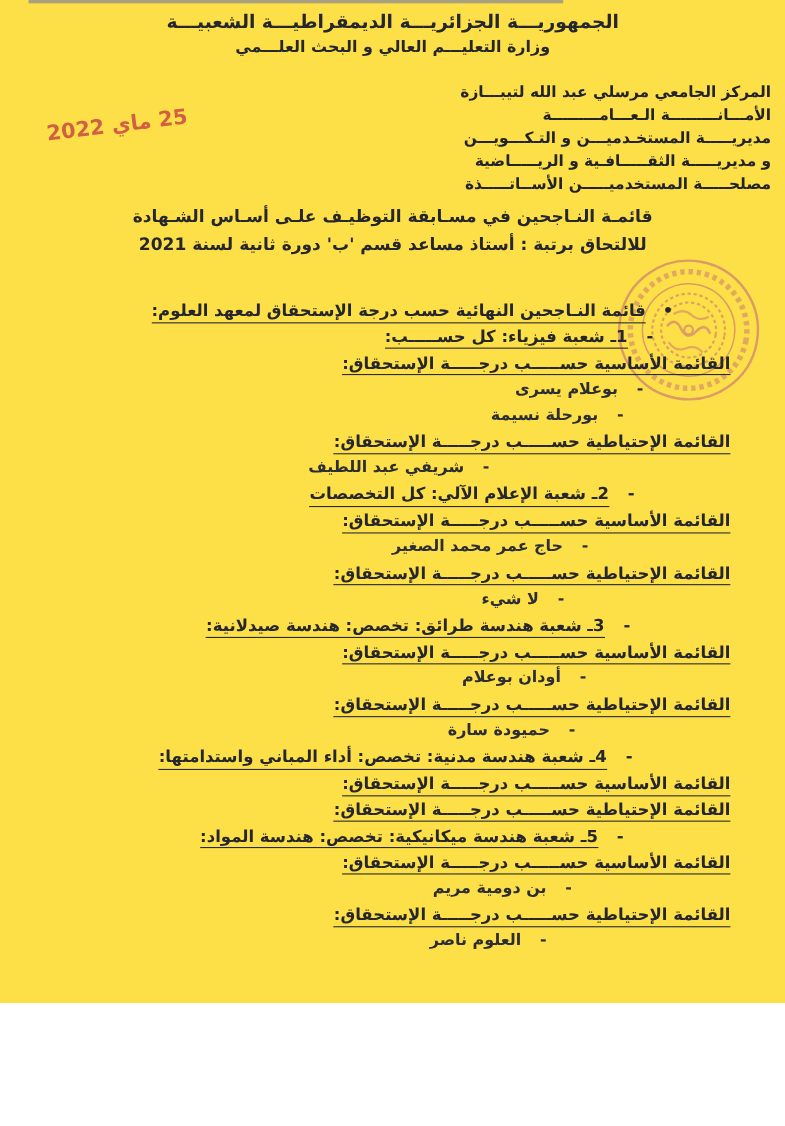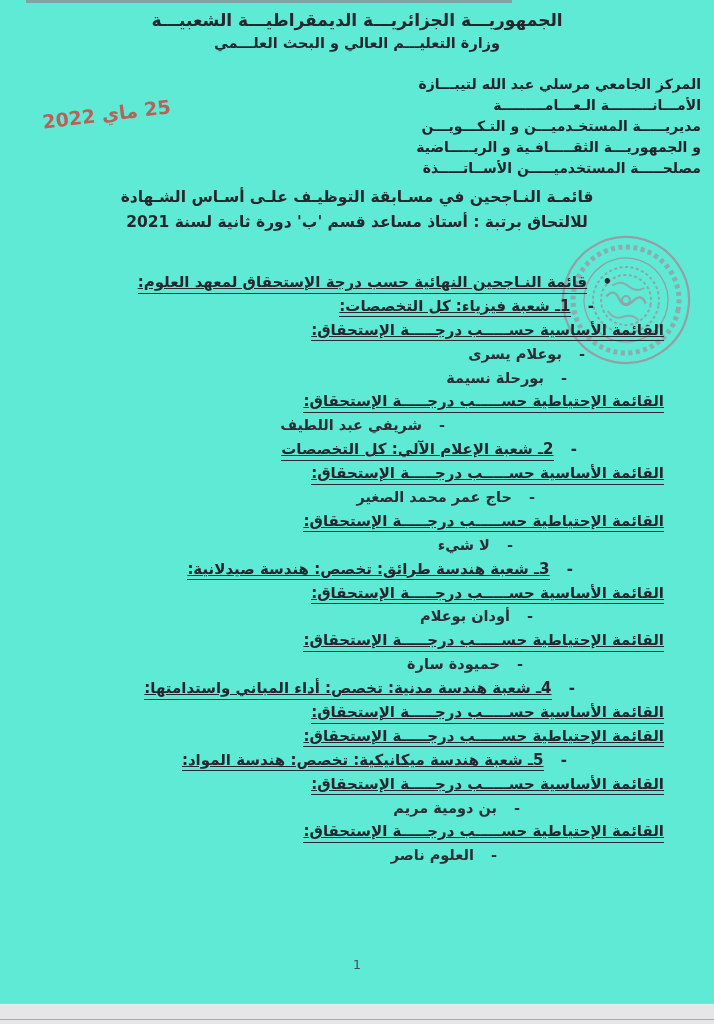--- a/index.html
+++ b/index.html
@@ -1,19 +1,19 @@
 <!DOCTYPE html>
 <html lang="ar"><head>
 <meta charset="utf-8">
 <style>
   html,body{margin:0;padding:0;background:#ffffff;}
   .page{
     position:relative;
-    width:714px;height:1024px;
-    background:#5eead4;
+    width:714px;height:912px;
+    background:#fde047;
     overflow:hidden;
     direction:rtl;
     font-family:"DejaVu Sans", sans-serif;
     color:#26262e;
   }
   .top-edge{position:absolute;top:0;left:26px;width:486px;height:3px;background:#8b8b91;opacity:.75;}
   
   .gov-header{position:absolute;top:10px;left:0;right:0;text-align:center;}
   .gov-header .l1{font-size:17px;font-weight:bold;letter-spacing:.2px;}
   .gov-header .l2{font-size:14.5px;font-weight:bold;margin-top:5px;}
@@ -27,21 +27,21 @@
     opacity:.85;white-space:nowrap;
   }
   
   .doc-title{position:absolute;top:185px;left:0;right:0;text-align:center;font-weight:bold;font-size:15.5px;line-height:25px;}
   
   .round-stamp{position:absolute;top:224px;left:550px;width:152px;height:152px;opacity:.55;transform:rotate(10deg);pointer-events:none;}
   
   .content{position:absolute;top:271px;right:0;left:0;padding-right:50px;}
   .row{line-height:23.9px;height:23.9px;white-space:nowrap;font-weight:bold;font-size:15px;}
   .row.name{font-size:14.5px;color:#2d2d35;}
-  .u{border-bottom:1.5px solid #2a2a32;padding-bottom:1.5px;text-decoration:underline;}
+  .u{border-bottom:1.5px solid #2a2a32;padding-bottom:1.5px;}
   .blt{margin-left:10px;font-size:15px;}
   .dash{margin-left:12px;font-weight:bold;}
   
   .page-num{position:absolute;top:957px;left:0;right:0;text-align:center;font-size:12.5px;color:#4a4a50;direction:ltr;}
   .photo-edge{position:absolute;top:1003px;left:0;right:0;height:21px;background:#e6e6e9;border-top:1px solid #c2c2c7;}
   .photo-edge-line{position:absolute;top:1019px;left:0;right:0;height:1px;background:#aaaaaf;}
 </style>
 </head>
 <body>
 
@@ -51,21 +51,21 @@
 
   <div class="gov-header">
     <div class="l1">الجمهوريـــة الجزائريـــة الديمقراطيـــة الشعبيـــة</div>
     <div class="l2">وزارة التعليـــم العالي و البحث العلـــمي</div>
   </div>
 
   <div class="org">
     <div>المركز الجامعي مرسلي عبد الله لتيبـــازة</div>
     <div>الأمـــانـــــــــة الـعـــامـــــــــة</div>
     <div>مديريـــــة المستخـدميـــن و التـكـــويـــن</div>
-    <div>و الجمهوريـــة الثقـــــافـية و الريـــــاضية</div>
+    <div>و مديريـــــة الثقـــــافـية و الريـــــاضية</div>
     <div>مصلحـــــة المستخدميـــــن الأســاتـــــذة</div>
   </div>
 
   <div class="date-stamp">25 ماي 2022</div>
 
   <div class="doc-title">
     <div>قائمـة النـاجحين في مسـابقة التوظيـف علـى أسـاس الشـهادة</div>
     <div>للالتحاق برتبة : أستاذ مساعد قسم 'ب' دورة ثانية لسنة 2021</div>
   </div>
 
@@ -91,21 +91,21 @@
 
   <div class="content">
 
     <div class="row" style="margin-right:52px">
       <span class="blt">•</span>
       <span class="u">قائمة النـاجحين النهائية حسب درجة الإستحقاق لمعهد العلوم:</span>
     </div>
 
     <div class="row" style="margin-right:70px">
       <span class="dash">-</span>
-      <span class="u">1ـ شعبة فيزياء: كل التخصصات:</span>
+      <span class="u">1ـ شعبة فيزياء: كل حســـــب:</span>
     </div>
     <div class="row"><span class="u">القائمة الأساسية حســـــب درجـــــة الإستحقاق:</span></div>
     <div class="row name" style="margin-right:79px">
       <span class="dash">-</span>
       <span>بوعلام يسرى</span>
     </div>
     <div class="row name" style="margin-right:97px">
       <span class="dash">-</span>
       <span>بورحلة نسيمة</span>
     </div>

